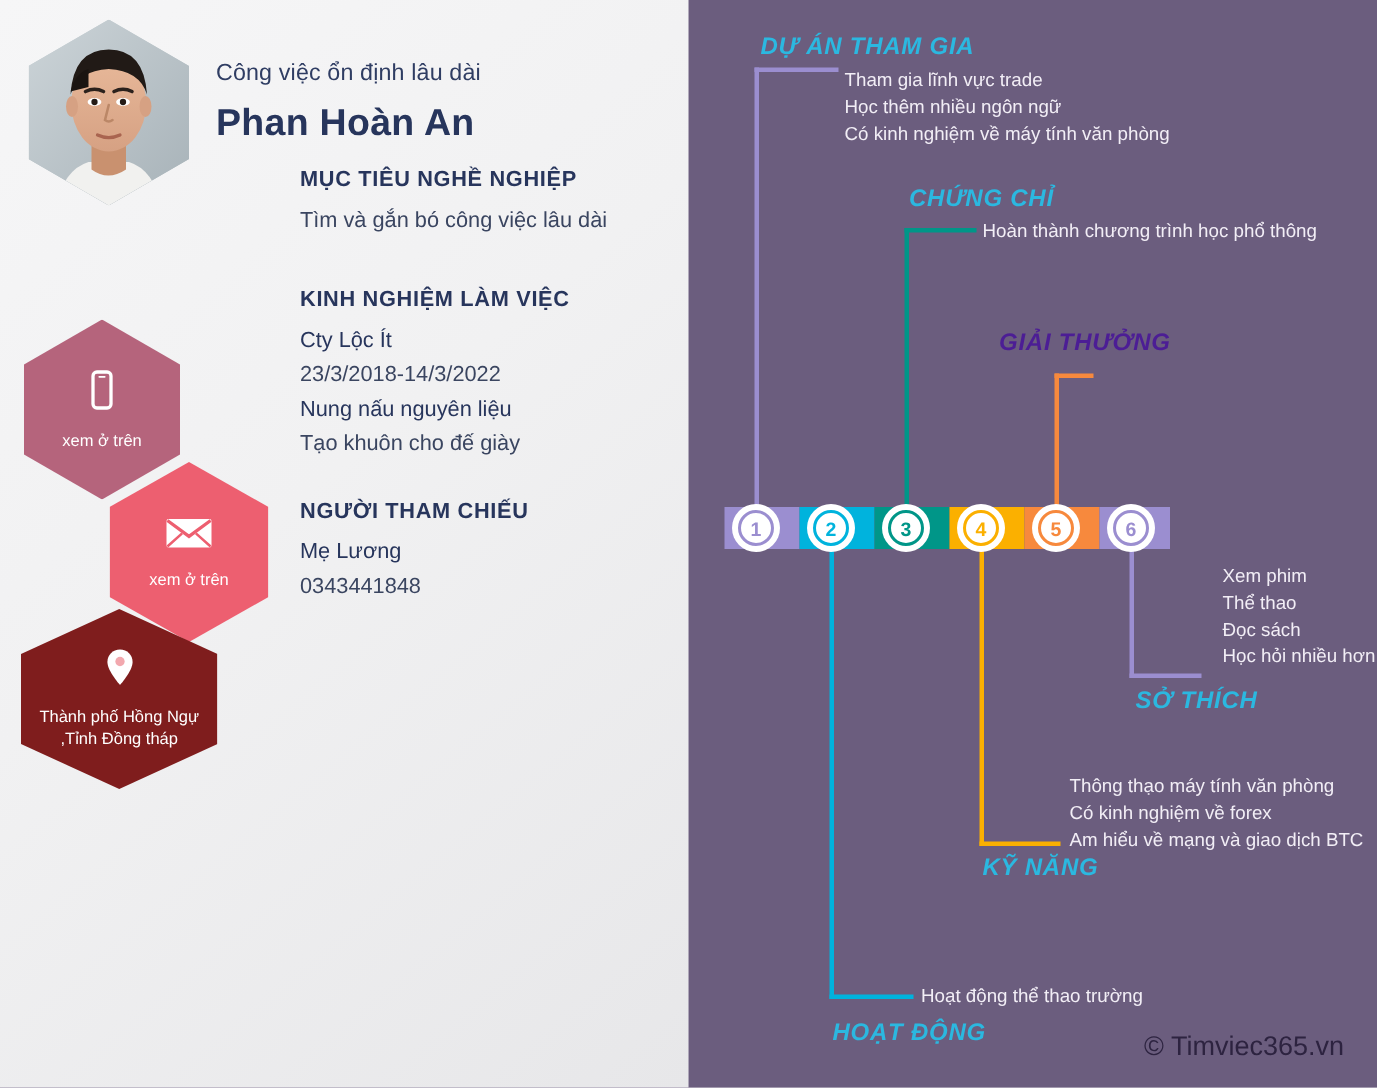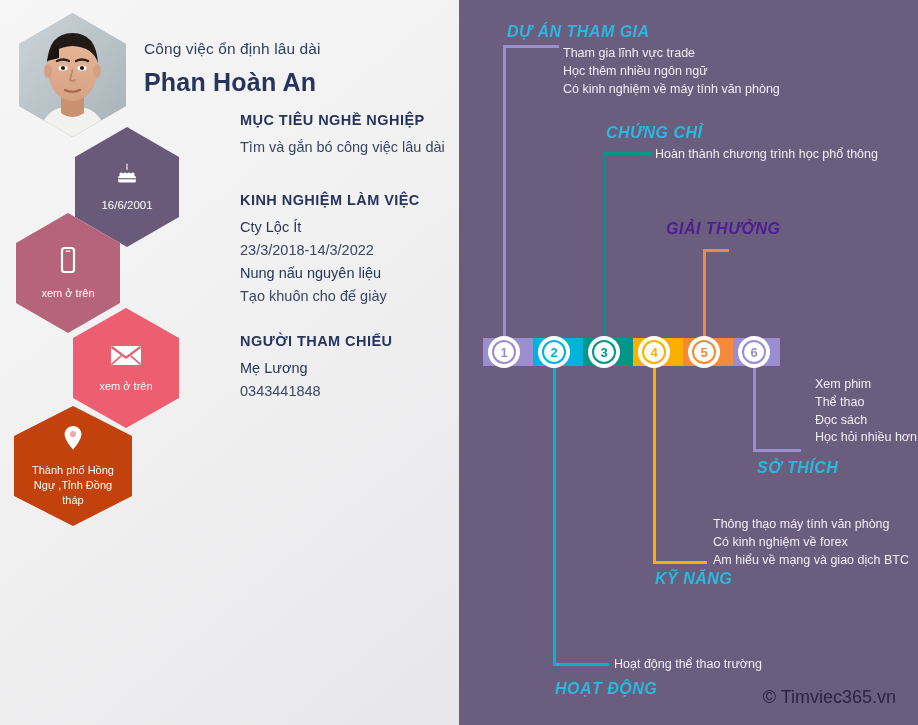--- a/index.html
+++ b/index.html
@@ -34,21 +34,21 @@
   .tagline{
     position:absolute;left:144px;top:40px;
     font-size:15.5px;color:#2f3d63;letter-spacing:.1px;
   }
   .fullname{
     position:absolute;left:144px;top:68px;
     font-size:25px;font-weight:bold;color:#27355c;letter-spacing:.2px;
   }
 
   
-  .sec{position:absolute;left:200px;margin-left:40px;}
+  .sec{position:absolute;left:200px;}
   .sec-title{
     font-size:14.5px;font-weight:bold;color:#27355c;
     letter-spacing:.45px;margin:0 0 9px 0;
   }
   .sec-line{font-size:14.5px;color:#3a4560;margin:0 0 2px 0;line-height:1.45;}
   .sec-line.b{font-weight:normal;color:#27355c;}
 
   
   .hex{
     position:absolute;
@@ -56,21 +56,21 @@
     clip-path:polygon(50% 0%,100% 25%,100% 75%,50% 100%,0% 75%,0% 25%);
     display:flex;flex-direction:column;align-items:center;justify-content:center;
     color:#ffffff;text-align:center;
   }
   .hex .hex-icon{display:block;margin-bottom:7px;}
   .hex .hex-label{font-size:11px;line-height:1.32;padding:0 10px;}
 
   .hex-birth{left:75px;top:127px;width:104px;height:120px;background:#6a5a7a;}
   .hex-phone{left:16px;top:213px;width:104px;height:120px;background:#b5647c;}
   .hex-mail {left:73px;top:308px;width:106px;height:120px;background:#ed5f70;}
-  .hex-loc  {left:14px;top:406px;width:118px;height:120px;background:#c2410c;}
+  .hex-loc  {left:14px;top:406px;width:131px;height:120px;background:#7f1d1d;}
   .hex-birth .hex-label{font-size:11.5px;}
   .hex-loc .hex-label{font-size:11px;line-height:1.35;}
 
   
   .bar-seg{position:absolute;top:338px;height:28px;}
   .node{
     position:absolute;top:336px;width:32px;height:32px;border-radius:50%;
     background:#ffffff;display:flex;align-items:center;justify-content:center;
     box-sizing:border-box;
   }
@@ -156,32 +156,20 @@
     <div class="sec-line b">Nung nấu nguyên liệu</div>
     <div class="sec-line">Tạo khuôn cho đế giày</div>
   </div>
 
   <div class="sec" style="top:333px;">
     <div class="sec-title">NGƯỜI THAM CHIẾU</div>
     <div class="sec-line b">Mẹ Lương</div>
     <div class="sec-line">0343441848</div>
   </div>
 
-  <div class="hex hex-birth">
-    <span class="hex-icon">
-      <svg width="26" height="26" viewBox="0 0 26 26">
-        <path d="M13 2.2 Q14.6 4.2 13 5.6 Q11.4 4.2 13 2.2Z" fill="#fff"></path>
-        <rect x="12.4" y="5.4" width="1.2" height="3.4" fill="#fff"></rect>
-        <path d="M5.5 12.5 Q7 10.5 9.3 12.5 Q11.2 10.5 13 12.5 Q14.8 10.5 16.7 12.5 Q19 10.5 20.5 12.5 L20.5 15 L5.5 15 Z" fill="#fff"></path>
-        <rect x="4.2" y="15" width="17.6" height="6.4" rx="1.2" fill="#fff"></rect>
-        <rect x="4.2" y="17.2" width="17.6" height="1.1" fill="#6a5a7a"></rect>
-      </svg>
-    </span>
-    <span class="hex-label">16/6/2001</span>
-  </div>
 
   <div class="hex hex-phone">
     <span class="hex-icon">
       <svg width="26" height="30" viewBox="0 0 26 30">
         <rect x="7" y="3" width="12" height="24" rx="2.6" fill="none" stroke="#fff" stroke-width="2.2"></rect>
         <rect x="10.6" y="5.6" width="4.8" height="1.2" rx=".6" fill="#fff"></rect>
       </svg>
     </span>
     <span class="hex-label">xem ở trên</span>
   </div>

